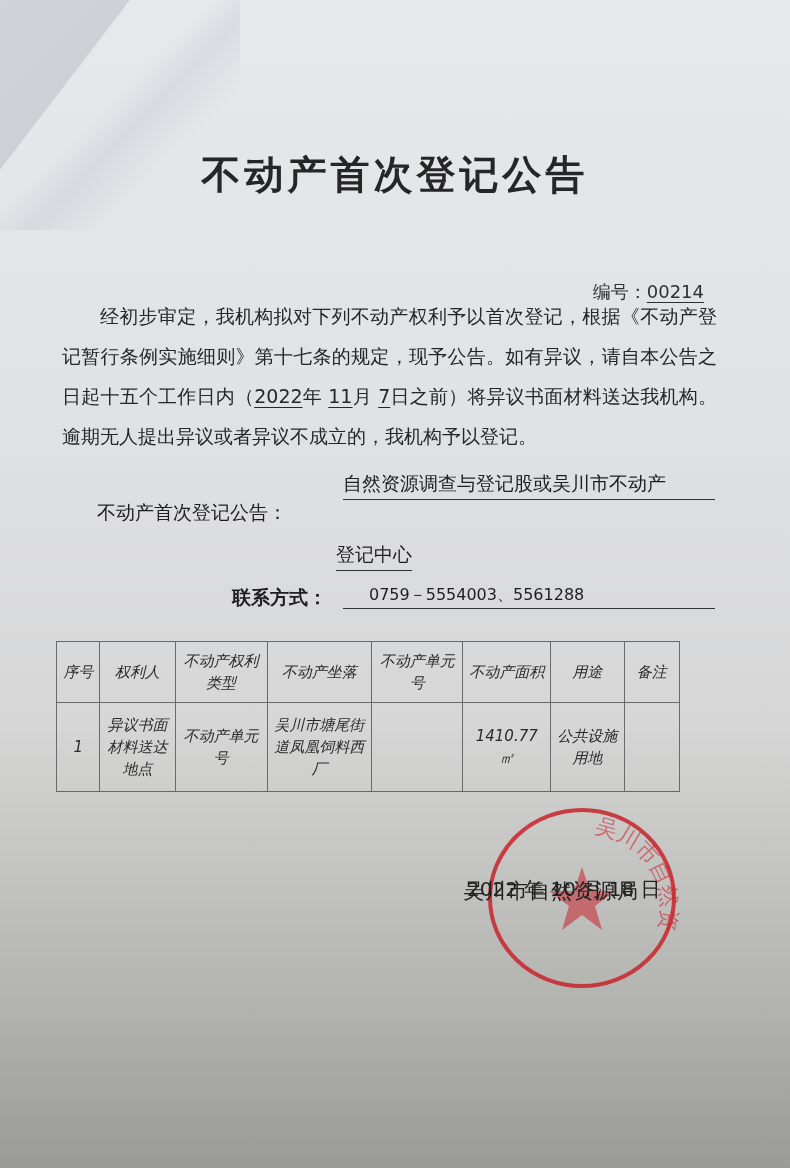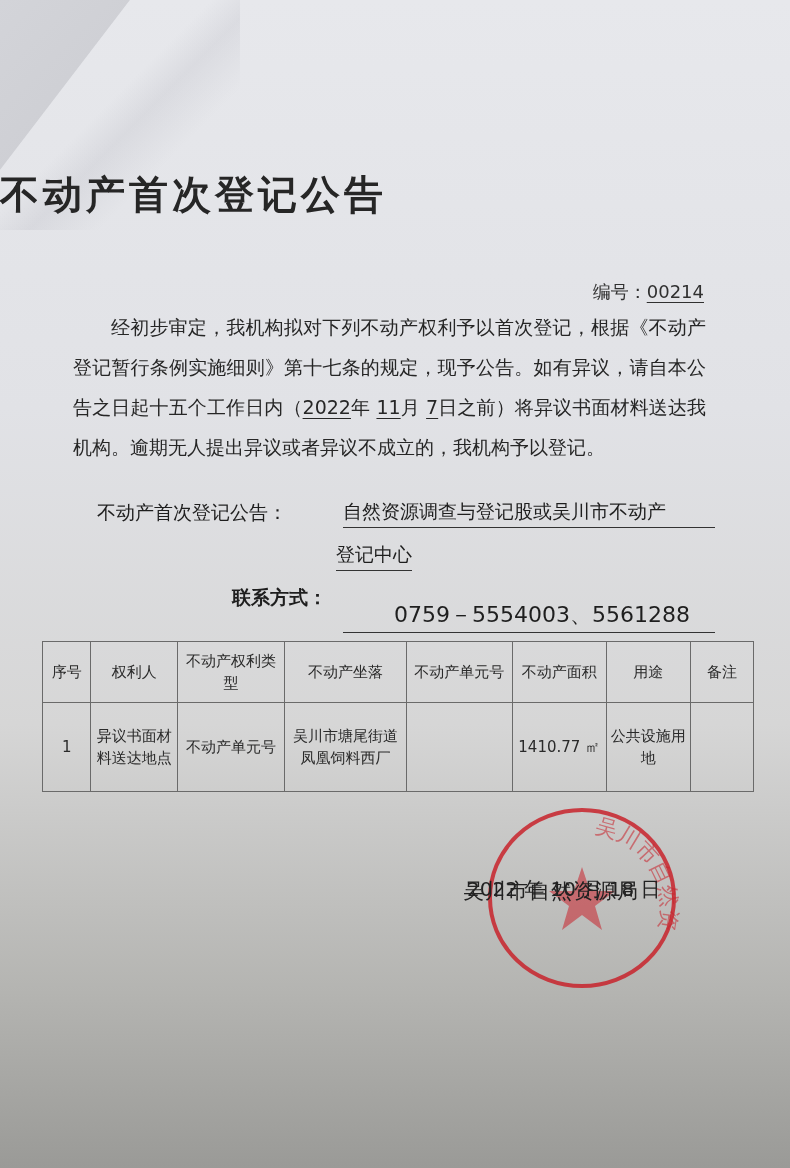--- a/index.html
+++ b/index.html
@@ -24,60 +24,59 @@
       background: linear-gradient(180deg, #e7e8ec 0%, #e1e2e6 35%, #d6d6d6 62%, #b4b4b1 85%, #9a9a97 100%);
       clip-path: polygon(130px 0, 790px 0, 790px 1168px, 0 1168px, 0 170px);
     }
     .fold {
       position: absolute; left: 0; top: 0; width: 240px; height: 230px;
       background: linear-gradient(135deg, rgba(0,0,0,0) 45%, rgba(80,80,100,0.08) 55%, rgba(0,0,0,0) 70%);
       pointer-events: none;
     }
     .title {
       position: absolute; left: 0; width: 790px; top: 148px;
-      font-size: 39px; letter-spacing: 4px; font-weight: bold;
+      text-align: center; font-size: 39px; letter-spacing: 4px; font-weight: bold;
       color: #262626;
-      margin-top: 20px;
     }
     .serial {
       position: absolute; right: 86px; top: 236px; font-size: 18px;
       font-family: "DejaVu Sans", "Liberation Sans", sans-serif; color: #303030; margin-top: 44px;
     }
     .serial .num { text-decoration: underline; text-underline-offset: 4px; }
     .body-text {
       position: absolute; left: 62px; width: 655px; top: 296px;
       font-size: 19px; line-height: 40px; color: #262626;
       text-align: justify;
     }
-    .body-text p { margin: 11px; text-indent: 38px; }
+    .body-text p { margin: 0; text-indent: 38px; }
     .u { text-decoration: underline; text-underline-offset: 4px; font-family: "DejaVu Sans", "Liberation Sans", sans-serif; }
     .addr-label {
       position: absolute; left: 97px; top: 500px; font-size: 19px;
     }
     .addr-value {
-      position: absolute; left: 343px; top: 499px; font-size: 19px; width: 372px;
+      position: absolute; left: 343px; top: 471px; font-size: 19px; width: 372px;
       border-bottom: 1.5px solid #333; padding-bottom: 2px;
     }
     .addr-value2 {
       position: absolute; left: 336px; top: 542px; font-size: 19px;
       border-bottom: 1.5px solid #333; padding-bottom: 2px;
     }
     .contact-label {
       position: absolute; left: 232px; top: 585px; font-size: 19px; font-weight: bold; font-family: Liberation Serif, serif;
     }
     .contact-value {
-      position: absolute; left: 343px; top: 600px; width: 372px; font-size: 22px;
+      position: absolute; left: 343px; top: 585px; width: 372px; font-size: 16px;
       border-bottom: 1.5px solid #333; padding-bottom: 2px; padding-left: 26px; box-sizing: border-box;
       font-family: "DejaVu Sans", "Liberation Sans", sans-serif;
-      text-align: center;
     }
     table.reg {
-      position: absolute; left: 42px; top: 641px; width: 712px;
+      position: absolute; left: 56px; top: 641px; width: 624px;
       border-collapse: collapse; font-size: 15px; color: #2a2a2a;
       font-family: "DejaVu Sans", "Liberation Sans", sans-serif;
+      font-style: italic;
     }
     table.reg th, table.reg td {
       border: 1.3px solid #6a6a6a; text-align: center; vertical-align: middle;
       padding: 4px 3px; font-weight: normal; line-height: 22px;
     }
     table.reg th { height: 52px; }
     table.reg td { height: 80px; }
     .sig-org {
       position: absolute; left: 463px; top: 877px; font-size: 21px; color: #222; letter-spacing: 1px; z-index: 3;
     }

